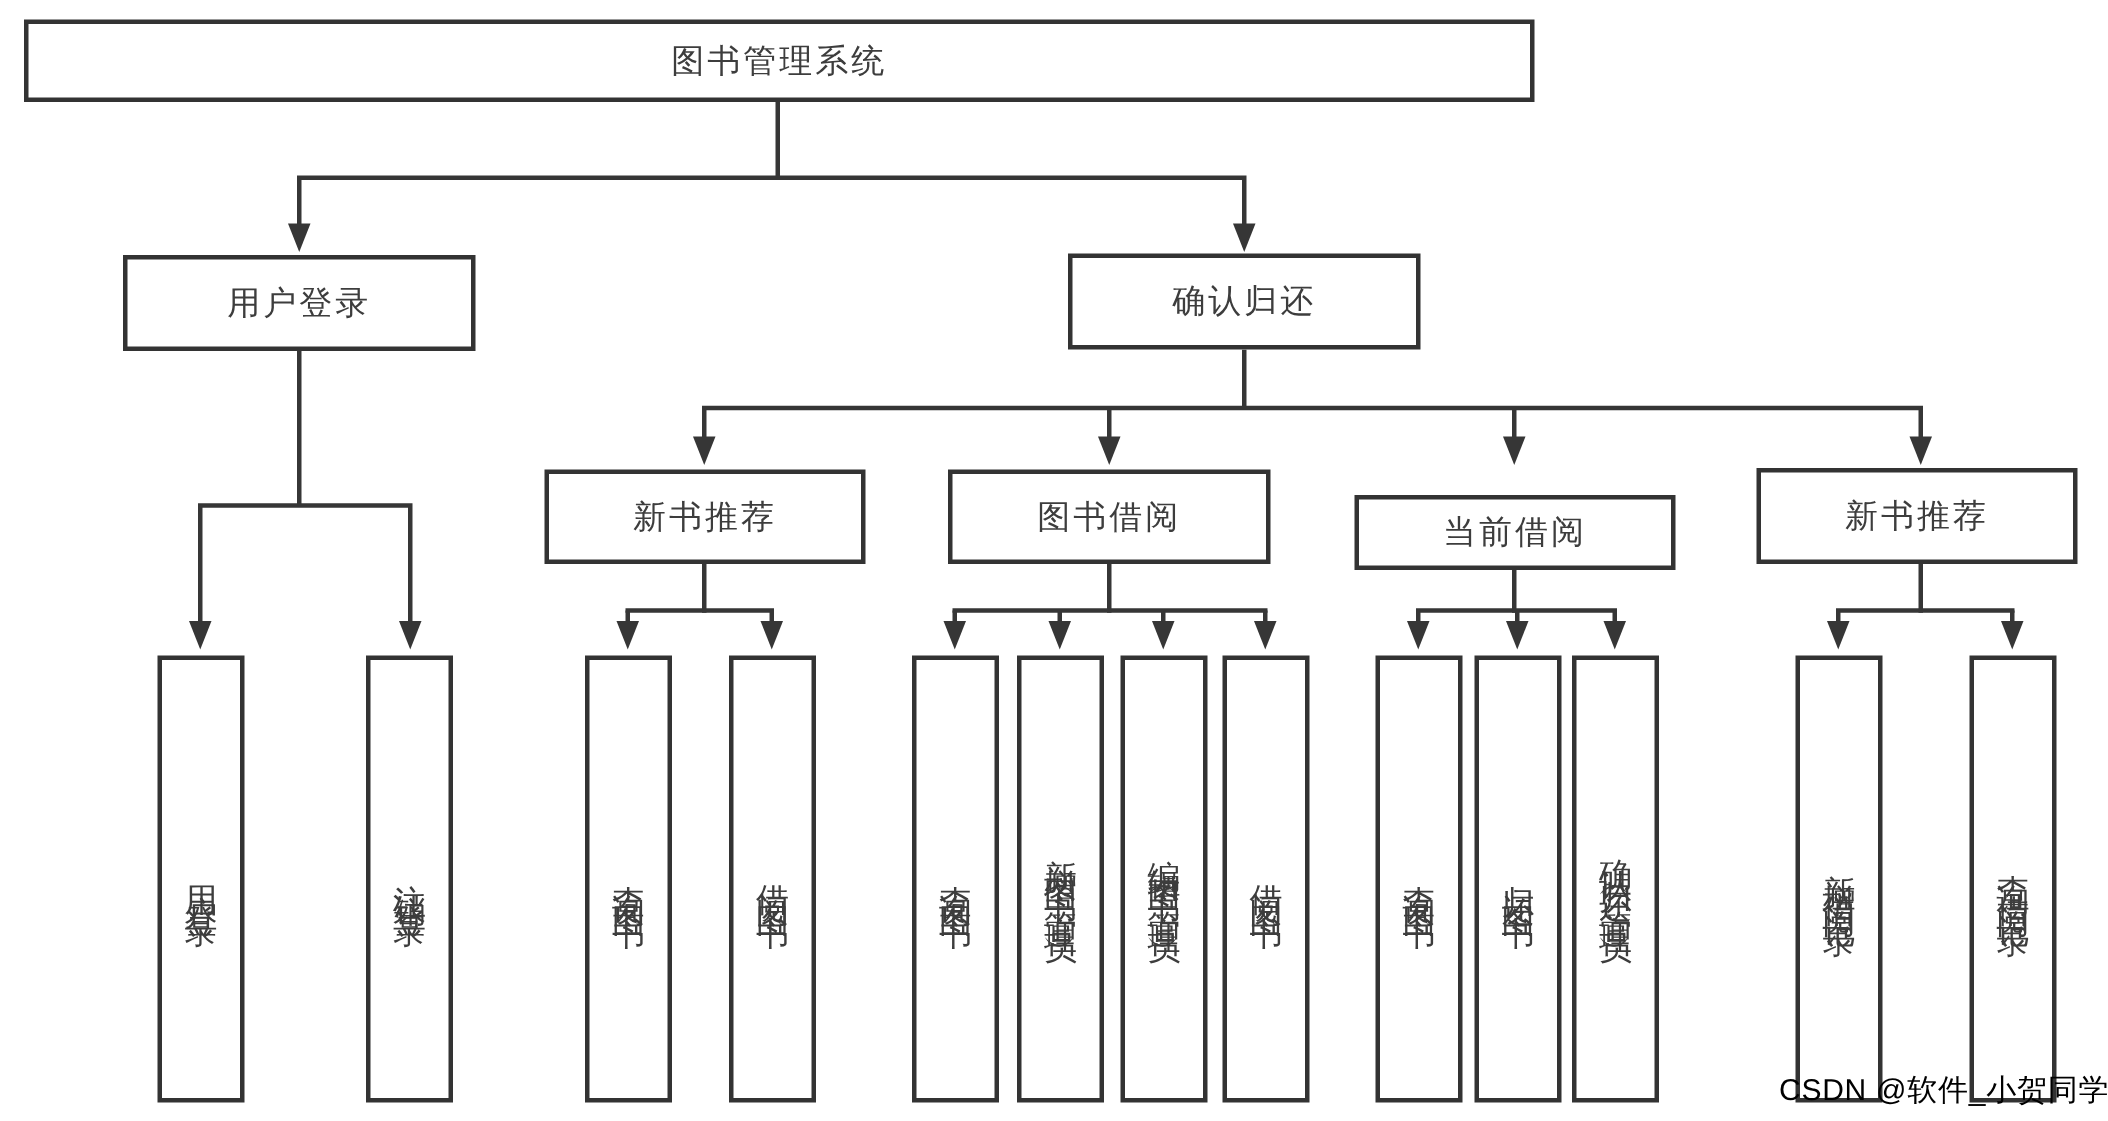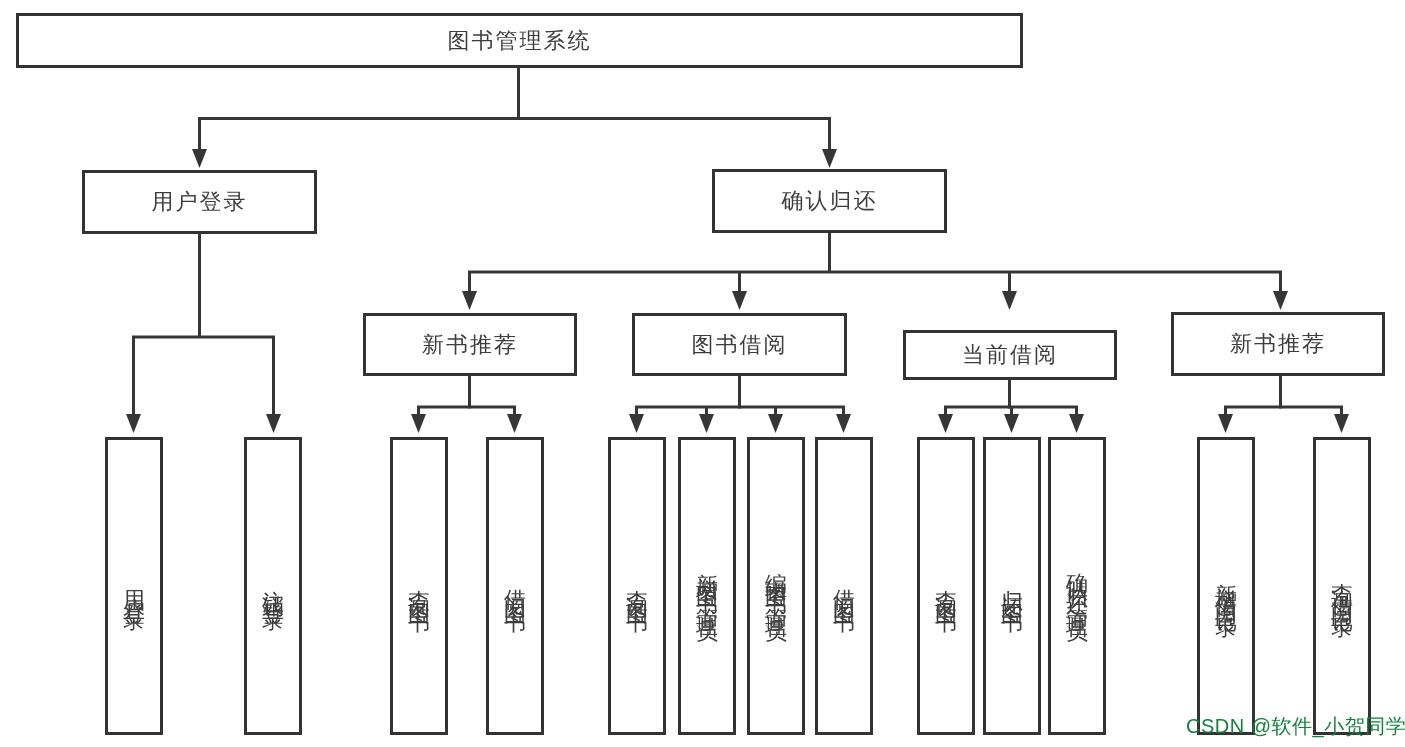--- a/index.html
+++ b/index.html
@@ -30,21 +30,21 @@
     writing-mode: vertical-rl;
     text-orientation: mixed;
     letter-spacing: 7px;
     line-height: 1;
   }
   .watermark {
     position: absolute;
     left: 1186px; top: 713px;
     width: 214px;
     font-size: 20px;
-    color: #15803d;
+    color: #000000;
     letter-spacing: 0.5px;
     white-space: nowrap;
     z-index: 3;
   }
 </style>
 </head>
 <body>
 
 <div class="stage">
 

